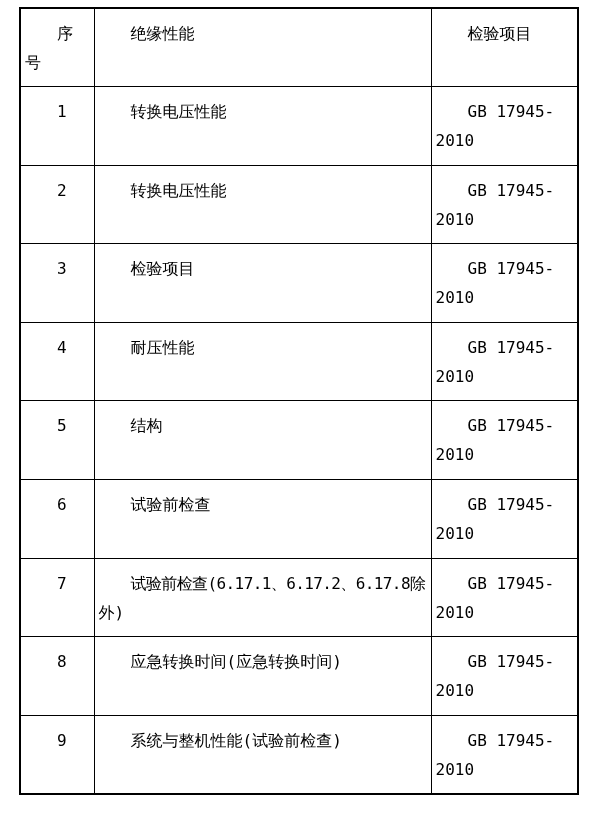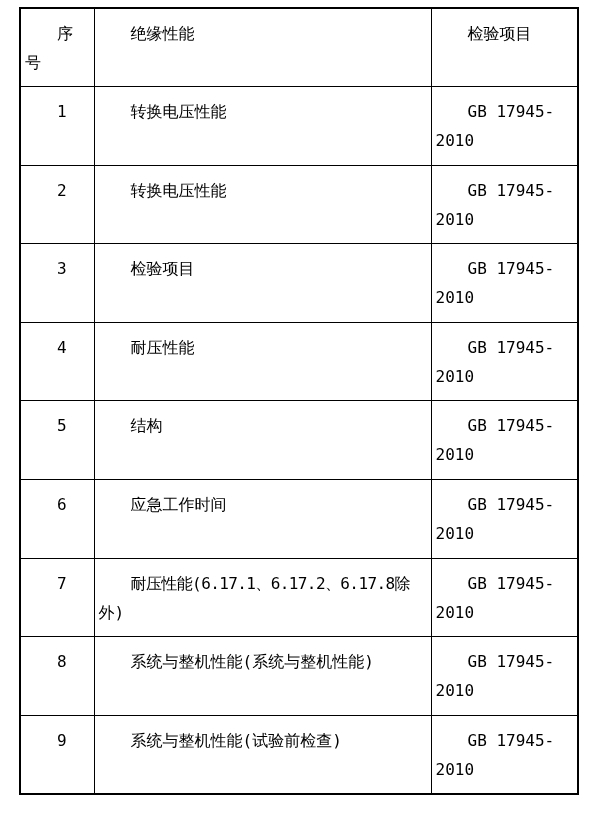--- a/index.html
+++ b/index.html
@@ -130,48 +130,48 @@
         <span class="ln ind">GB 17945-</span>
         <span class="ln">2010</span>
       </td>
     </tr>
 
     <tr>
       <td>
         <span class="ln ind">6</span>
       </td>
       <td>
-        <span class="ln ind">应急工作时间</span>
+        <span class="ln ind">试验前检查</span>
       </td>
       <td>
         <span class="ln ind">GB 17945-</span>
         <span class="ln">2010</span>
       </td>
     </tr>
 
     <tr>
       <td>
         <span class="ln ind">7</span>
       </td>
       <td>
-        <span class="ln ind tight">耐压性能(6.17.1、6.17.2、6.17.8除</span>
+        <span class="ln ind tight">试验前检查(6.17.1、6.17.2、6.17.8除</span>
         <span class="ln">外)</span>
       </td>
       <td>
         <span class="ln ind">GB 17945-</span>
         <span class="ln">2010</span>
       </td>
     </tr>
 
     <tr>
       <td>
         <span class="ln ind">8</span>
       </td>
       <td>
-        <span class="ln ind">系统与整机性能(系统与整机性能)</span>
+        <span class="ln ind">应急转换时间(应急转换时间)</span>
       </td>
       <td>
         <span class="ln ind">GB 17945-</span>
         <span class="ln">2010</span>
       </td>
     </tr>
 
     <tr>
       <td>
         <span class="ln ind">9</span>

